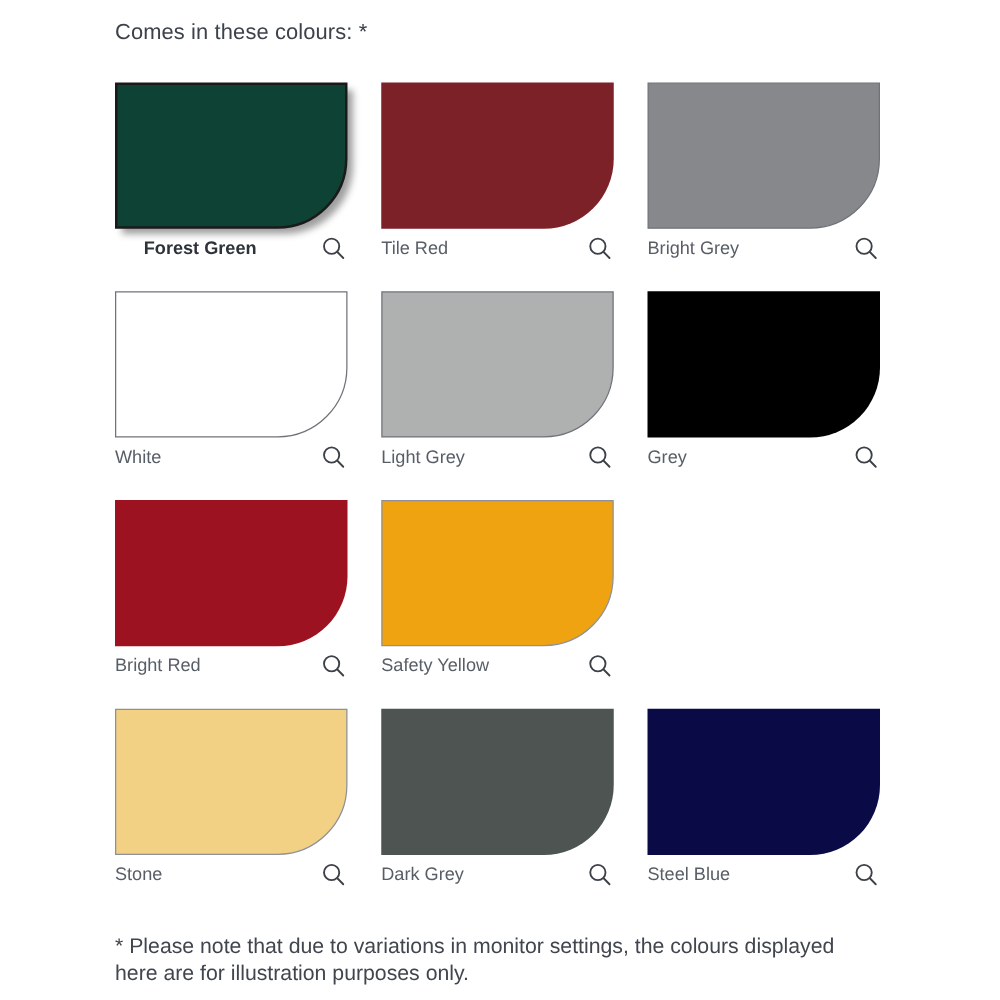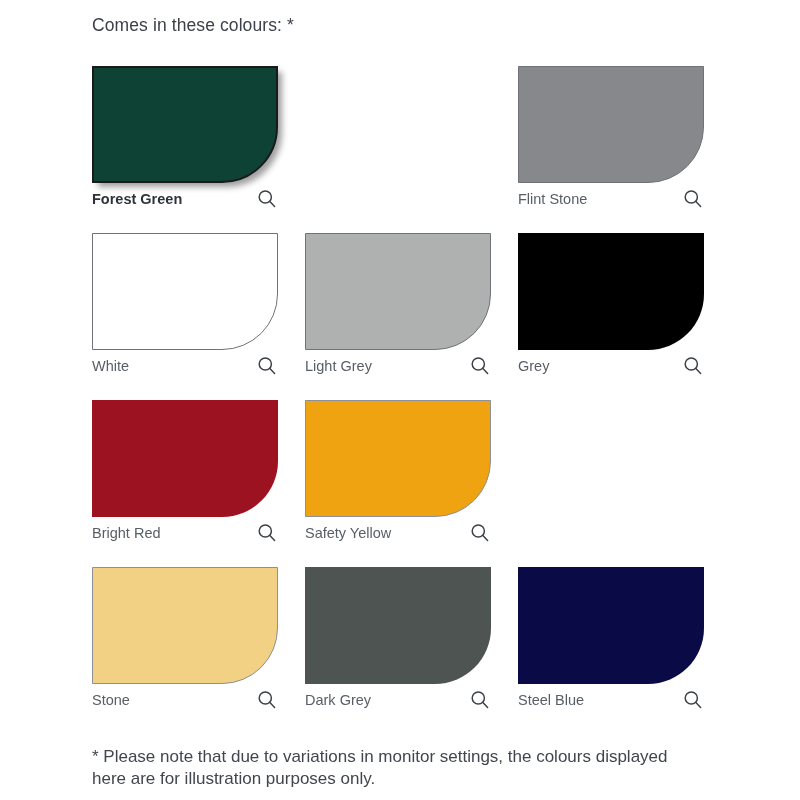--- a/index.html
+++ b/index.html
@@ -108,20 +108,21 @@
     top: 0;
     font-size: 14.5px;
     line-height: 26px;
     color: #585e66;
     white-space: nowrap;
   }
 
   .cell.selected .label {
     font-weight: bold;
     color: #2e333a;
+    margin-left: 23px;
   }
 
   .zoom-btn {
     position: absolute;
     right: 0;
     top: 2px;
     width: 22px;
     height: 22px;
     cursor: pointer;
   }
@@ -158,26 +159,40 @@
           <div class="caption">
             <span class="label">Forest Green</span>
             <span class="zoom-btn">
               <svg viewBox="0 0 22 22">
                 <circle cx="9.3" cy="9" r="6.1" fill="none" stroke="#3c4148" stroke-width="1.5"></circle>
                 <line x1="13.9" y1="13.6" x2="18.6" y2="18.4" stroke="#3c4148" stroke-width="1.5" stroke-linecap="round"></line>
               </svg>
             </span>
           </div>
         </div>
+        <div class="cell c1">
+          <div class="chip-wrap">
+            <div class="chip" title="Tile Red" style="background: rgb(125, 33, 40);"></div>
+          </div>
+          <div class="caption">
+            <span class="label">Tile Red</span>
+            <span class="zoom-btn">
+              <svg viewBox="0 0 22 22">
+                <circle cx="9.3" cy="9" r="6.1" fill="none" stroke="#3c4148" stroke-width="1.5"></circle>
+                <line x1="13.9" y1="13.6" x2="18.6" y2="18.4" stroke="#3c4148" stroke-width="1.5" stroke-linecap="round"></line>
+              </svg>
+            </span>
+          </div>
+        </div>
         <div class="cell c2">
           <div class="chip-wrap">
             <div class="chip outlined" title="Flint Grey" style="background: rgb(134, 136, 139);"></div>
           </div>
           <div class="caption">
-            <span class="label">Flint Stone</span>
+            <span class="label">Bright Grey</span>
             <span class="zoom-btn">
               <svg viewBox="0 0 22 22">
                 <circle cx="9.3" cy="9" r="6.1" fill="none" stroke="#3c4148" stroke-width="1.5"></circle>
                 <line x1="13.9" y1="13.6" x2="18.6" y2="18.4" stroke="#3c4148" stroke-width="1.5" stroke-linecap="round"></line>
               </svg>
             </span>
           </div>
         </div>
       </div>
       <div class="row">

